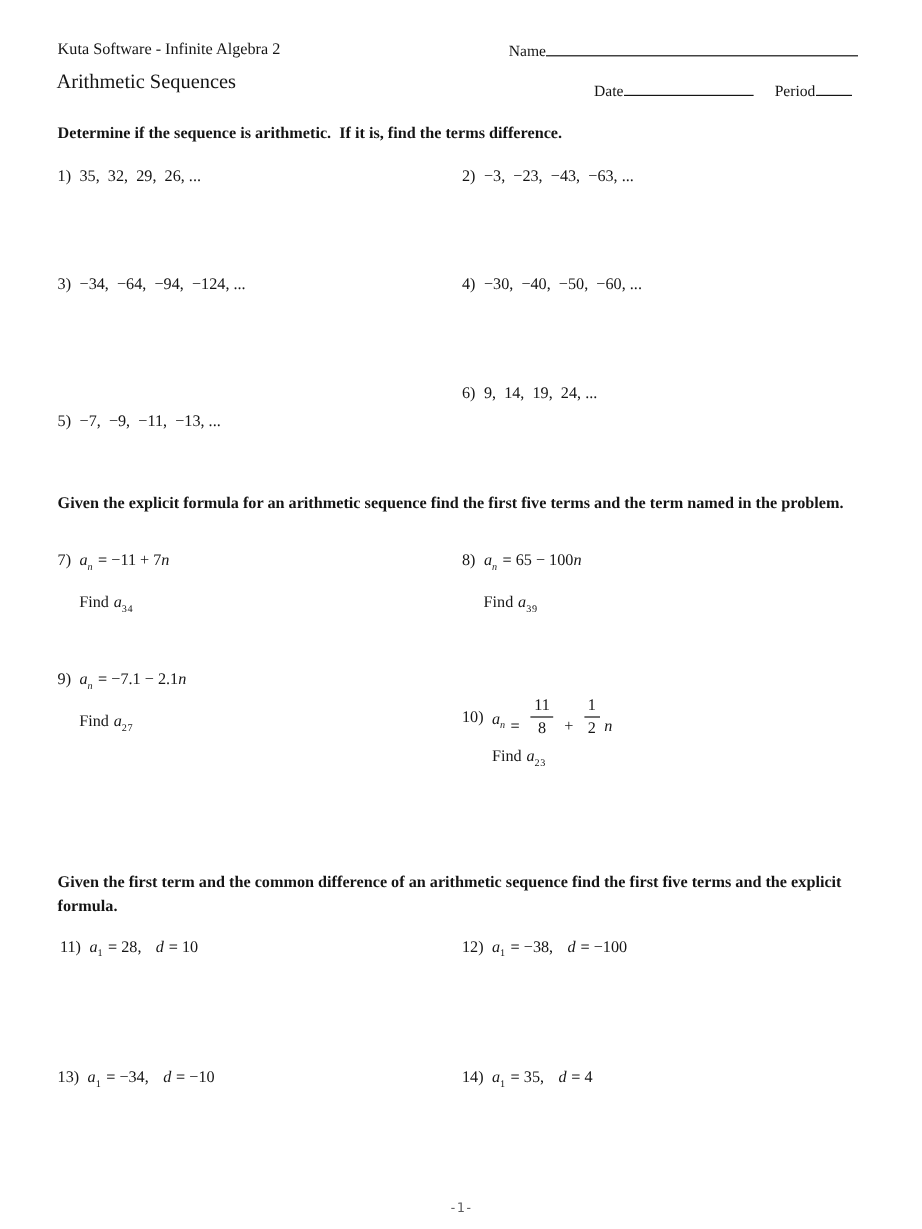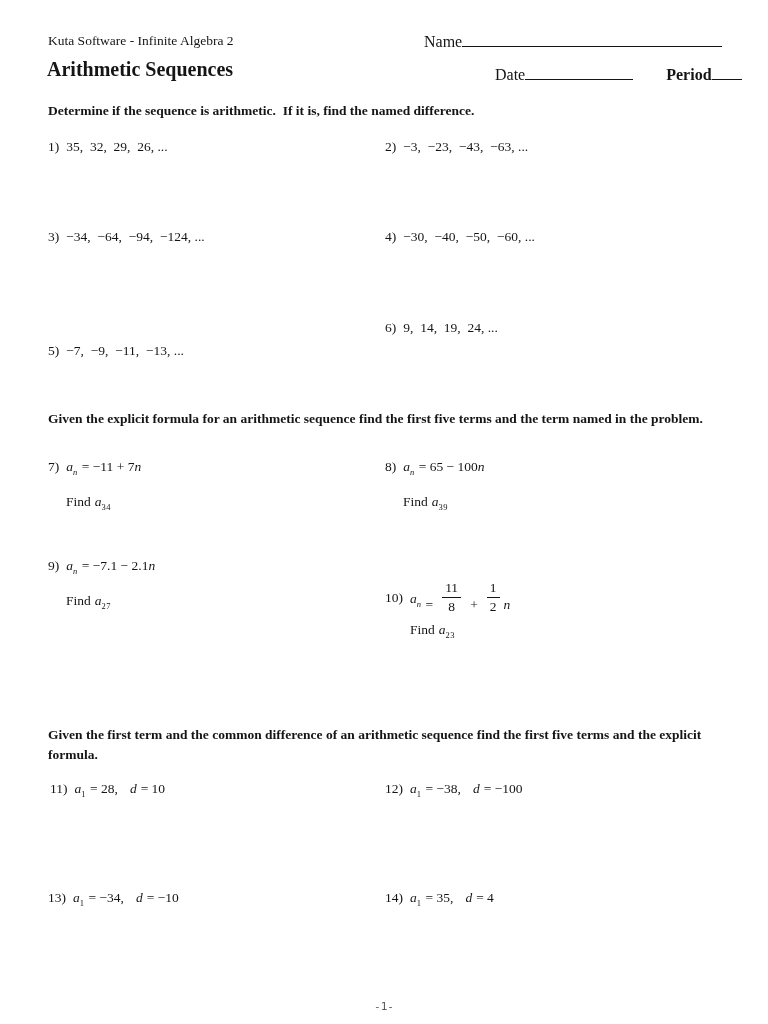--- a/index.html
+++ b/index.html
@@ -9,27 +9,27 @@
     height: 1024px;
     background: #ffffff;
     color: #151515;
     font-family: "Liberation Serif", serif;
     overflow: hidden;
   }
   .abs { position: absolute; }
 
   
   .brand { font-size: 13.5px; }
-  .title { font-size: 20px; font-weight: bold; margin: 0; }
-  .field-label { font-size: 16px; }
+  .title { font-size: 17px; font-weight: normal; margin: 0; }
+  .field-label { font-size: 13px; }
   .blank { display: inline-block; border-bottom: 1.4px solid #151515; height: 13px; vertical-align: baseline; }
   .blank-name { width: 260px; }
   .blank-date { width: 108px; }
   .blank-period { width: 30px; margin-right: 0; }
-  .period-label { margin-left: 33px; font-weight: bold; }
+  .period-label { margin-left: 18px; }
 
   
   .instr {
     font-weight: bold;
     font-size: 13.5px;
     line-height: 20px;
     white-space: pre-wrap;
   }
 
   
@@ -72,21 +72,21 @@
   <div class="abs field-label" style="left:424px; top:33px;">
     <span>Name</span><span class="blank blank-name"></span>
   </div>
 
   <h1 class="abs title" style="left:47px; top:58px;">Arithmetic Sequences</h1>
 
   <div class="abs field-label" style="left:495px; top:66px;">
     <span>Date</span><span class="blank blank-date"></span><span class="period-label">Period</span><span class="blank blank-period"></span>
   </div>
 
-  <div class="abs instr" style="left:48px; top:101px; width:690px;">Determine if the sequence is arithmetic.  If it is, find the named difference.</div>
+  <div class="abs instr" style="left:48px; top:101px; width:690px;">Determine if the sequence is arithmetic.  If it is, find the terms difference.</div>
 
   <div class="abs problem" style="left:48px; top:137px;">
     <span class="pnum">1)</span><span class="seq">35,  32,  29,  26, ...</span>
   </div>
   <div class="abs problem" style="left:385px; top:137px;">
     <span class="pnum">2)</span><span class="seq">−3,  −23,  −43,  −63, ...</span>
   </div>
 
   <div class="abs problem" style="left:48px; top:227px;">
     <span class="pnum">3)</span><span class="seq">−34,  −64,  −94,  −124, ...</span>

